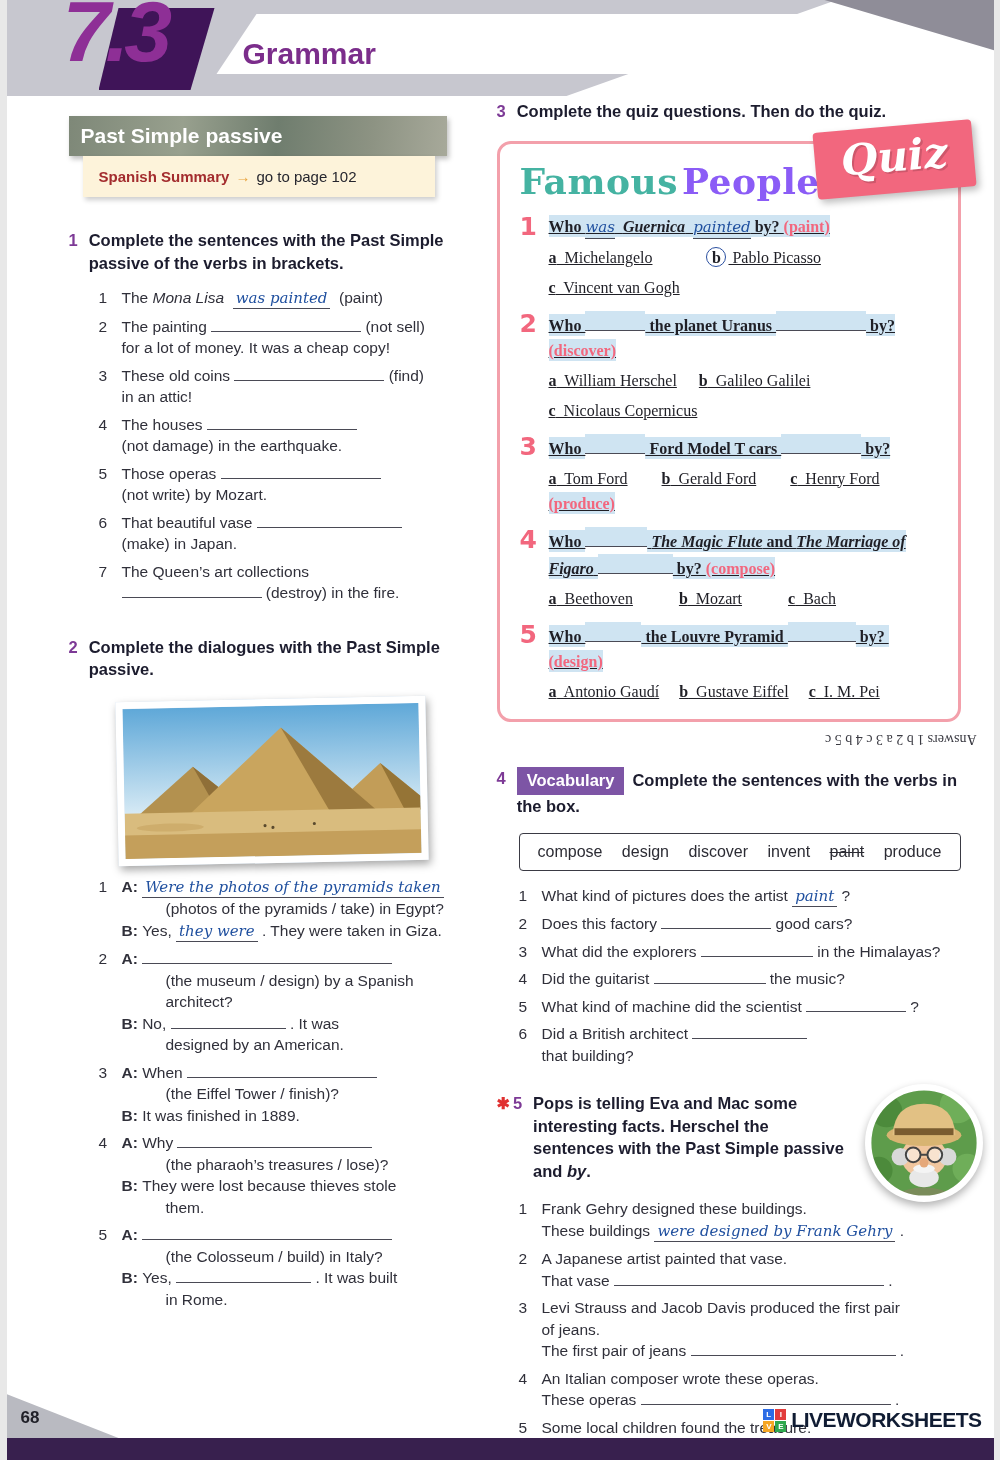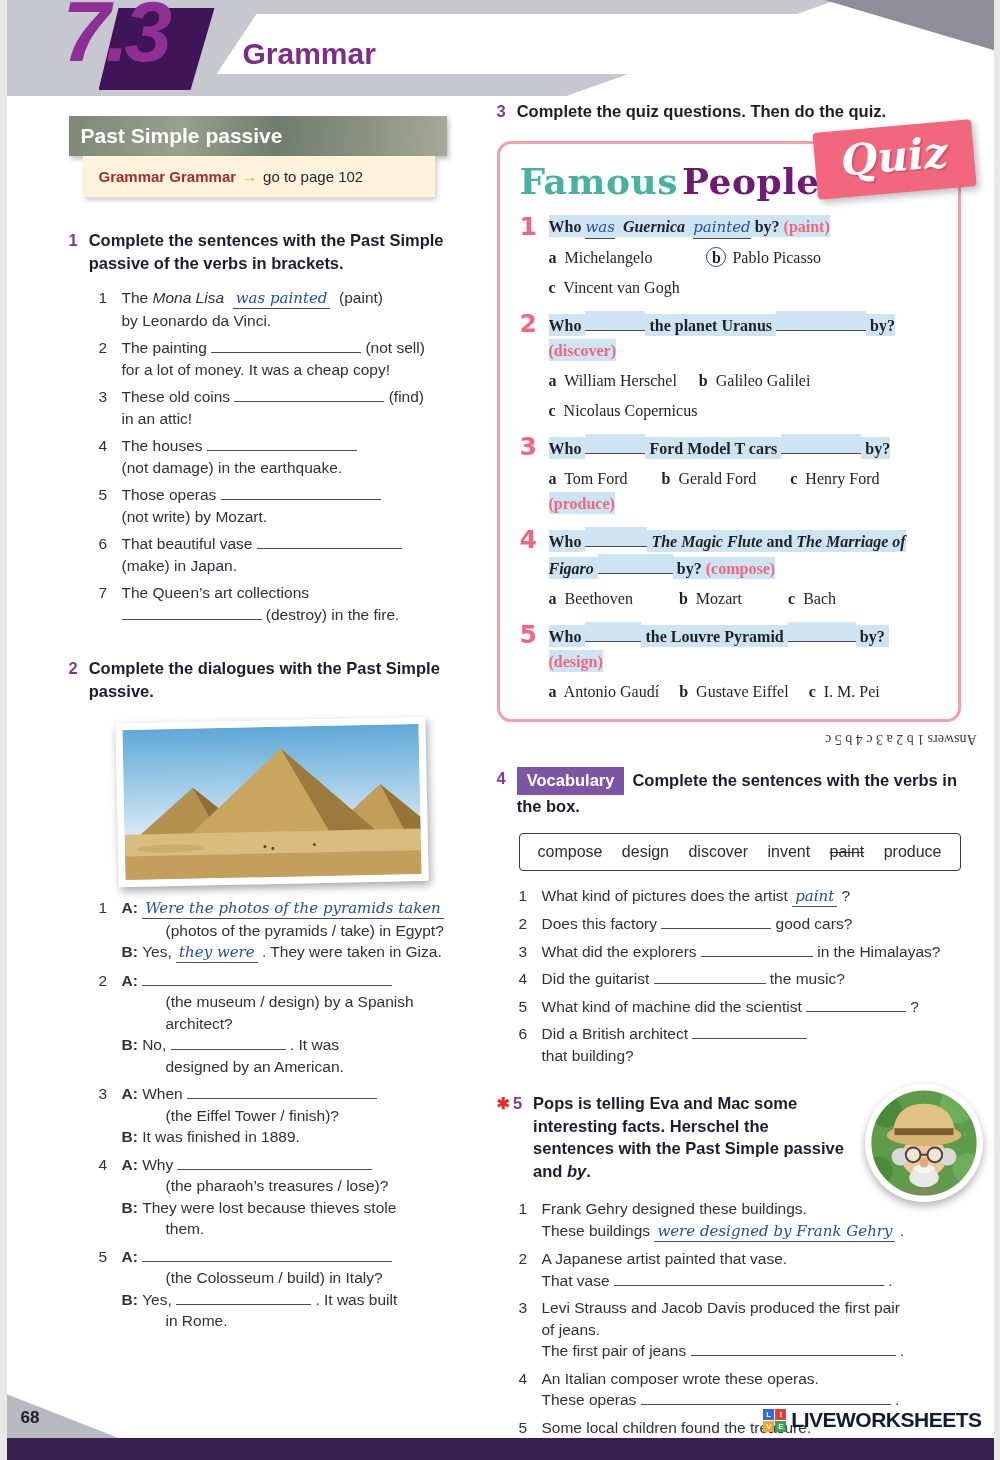--- a/index.html
+++ b/index.html
@@ -66,31 +66,31 @@
   
   .photo{margin:18px 0 6px 48px;width:296px;height:150px;border:7px solid #fff;
      box-shadow:2px 4px 9px rgba(0,0,0,.35);transform:rotate(-1.2deg);background:#cde;}
   .photo svg{display:block;width:100%;height:100%;}
 
   
   .quiz-card{position:relative;margin-top:18px;width:464px;box-sizing:border-box;background:#fff;
      border:3px solid #f3a0ab;border-radius:14px;padding:14px 18px 4px;}
   .quiz-title{font-family:"DejaVu Serif",serif;font-weight:700;font-size:36px;letter-spacing:.5px;margin:2px 0 12px 2px;}
   .qt1{color:#45b3a2;}
-  .qt2{color:#701a75;margin-left:4px;}
+  .qt2{color:#8b5cf6;margin-left:4px;}
   .quiz-ribbon{position:absolute;right:-16px;top:-18px;background:#f2677e;color:#fff;
      font-family:"DejaVu Serif",serif;font-weight:700;font-style:italic;font-size:42px;
      padding:6px 26px 12px;transform:rotate(-5deg);border-radius:4px;
      box-shadow:3px 4px 7px rgba(0,0,0,.25);text-shadow:2px 2px 0 rgba(0,0,0,.15);}
   .items.quiz{padding-left:2px;margin-top:4px;}
   .items.quiz .item{gap:12px;margin-bottom:11px;}
   .items.quiz .inum{width:17px;font-size:25px;font-weight:800;color:#f2677e;line-height:25px;
      font-family:"DejaVu Sans",sans-serif;}
   .items.quiz .ibody{font-family:"Liberation Serif",serif;font-size:16px;line-height:25px;color:#1f1f26;}
-  .items.quiz .ln{min-height:25px;}
+  .items.quiz .ln{min-height:25px;text-decoration:underline;}
   .items.quiz .ln.opt{margin-top:5px;}
   .answers-line{text-align:right;margin:7px 8px 0 0;}
   .upside{display:inline-block;transform:rotate(180deg);font-family:"Liberation Serif",serif;
      font-size:14px;color:#3a3a42;}
 
   
   .badge{background:#7d55a5;color:#fff;font-weight:700;padding:2px 10px 4px;display:inline-block;margin-right:8px;}
   .wordbox{margin:15px 0 0 22px;width:442px;box-sizing:border-box;border:1.6px solid #3a3a44;
      border-radius:4px;padding:9px 18px;display:flex;justify-content:space-between;
      font-size:16px;color:#2c2c34;background:#fff;}
@@ -123,34 +123,33 @@
   <div class="white-slash"></div>
   <div class="dark-wedge"></div>
   <div class="unit-shadow"></div>
   <div class="unit-num">7.3</div>
   <div class="page-title">Grammar</div>
 
   <div class="col-left">
 
     <div class="psp-banner">Past Simple passive</div>
     <div class="summary-card">
-      <span class="sum-label">Grammar Grammar</span><span class="sum-arrow">→</span><span class="sum-text">go to page 102</span>
+      <span class="sum-label">Spanish Summary</span><span class="sum-arrow">→</span><span class="sum-text">go to page 102</span>
     </div>
 
     <section class="ex">
       <div class="exhead">
         <span class="exnum">1</span>
         <span>Complete the sentences with the Past Simple passive of the verbs in brackets.</span>
       </div>
       <div class="items">
           <div class="item">
             <span class="inum">1</span>
             <div class="ibody">
               <div class="ln"><span class="">The </span><span class="sg-i">Mona Lisa</span><span class="">  </span><span class="sg-ans sg-u">was painted</span><span class="">  (paint)</span></div>
-              <div class="ln"><span class="">by Leonardo da Vinci.</span></div>
             </div>
           </div>
           <div class="item">
             <span class="inum">2</span>
             <div class="ibody">
               <div class="ln"><span class="">The painting </span><span class="blank" style="width: 150px;"></span><span class=""> (not sell)</span></div>
               <div class="ln"><span class="">for a lot of money. It was a cheap copy!</span></div>
             </div>
           </div>
           <div class="item">

